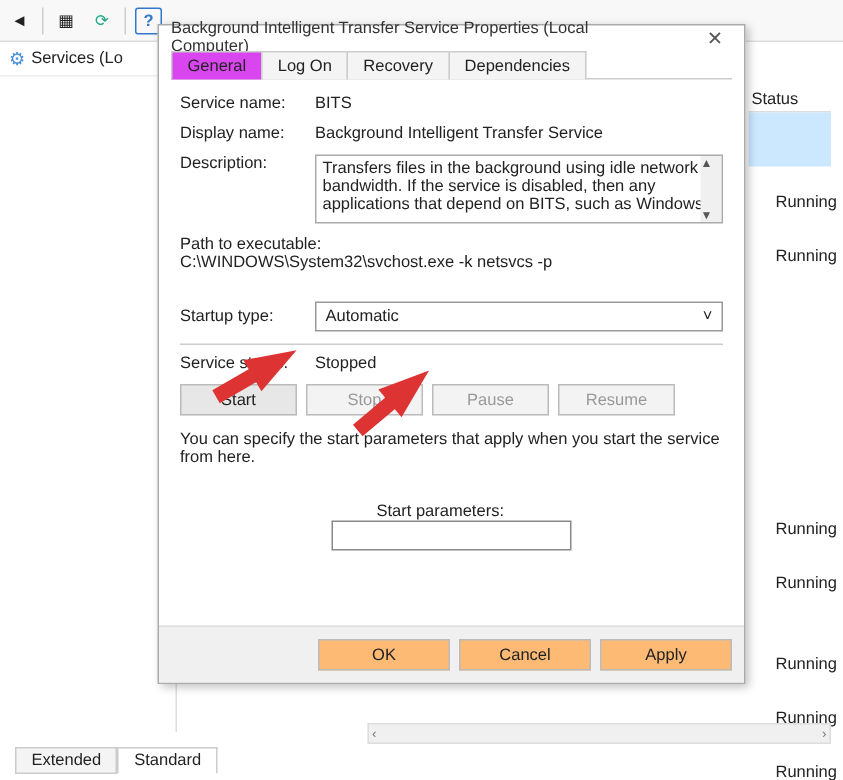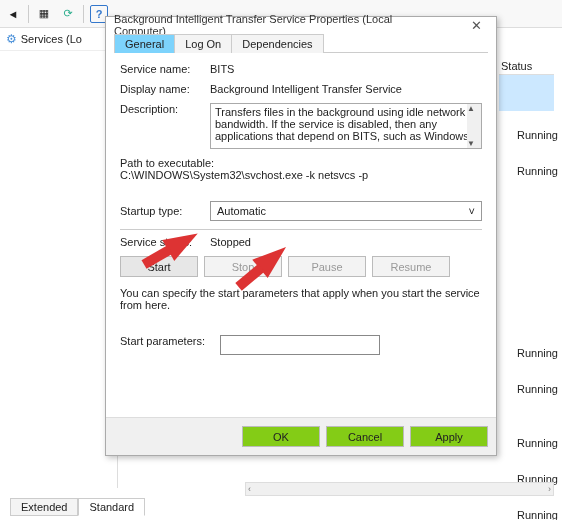--- a/index.html
+++ b/index.html
@@ -73,21 +73,21 @@
     }
     .tab {
       padding:3px 10px;
       border:1px solid #ccc;
       border-bottom:none;
       background:#f4f4f4;
       margin-right:-1px;
       position:relative;
       top:1px;
     }
-    .tab.active { background:#7dd3fc; }
+    .tab.active { background:#d946ef; }
     .dlgbody { padding:10px 14px 6px; font-size:11px; }
     .row { display:flex; margin-bottom:8px; align-items:flex-start; }
     .row label { width:90px; flex-shrink:0; }
     .desc-box {
       flex:1;
       border:1px solid #aaa;
       height:46px;
       padding:2px 4px;
       overflow:hidden;
       position:relative;
@@ -127,21 +127,21 @@
       font-size:11px;
     }
     .dlgfooter {
       position:absolute;
       bottom:0; left:0; right:0;
       background:#f0f0f0;
       padding:8px;
       display:flex;justify-content:flex-end;gap:6px;
       border-top:1px solid #ddd;
     }
-    .dlgfooter .btn { width:78px; background:#84cc16; }
+    .dlgfooter .btn { width:88px; background:#fdba74; }
     
     .arrow {
       position:absolute; width:0; height:0;
       border-top:12px solid transparent;
       border-bottom:12px solid transparent;
       border-left:34px solid #d33;
     }
     .arrow.tail::after {
       content:'';
       position:absolute;
@@ -234,20 +234,21 @@
 </div>
 
 <div class="dialog">
   <div class="titlebar">
     <span>Background Intelligent Transfer Service Properties (Local Computer)</span>
     <span class="closebtn">✕</span>
   </div>
   <div class="tabs">
     <div class="tab active">General</div>
     <div class="tab">Log On</div>
+    <div class="tab">Recovery</div>
     <div class="tab">Dependencies</div>
   </div>
   <div class="dlgbody">
     <div class="row">
       <label>Service name:</label>
       <span>BITS</span>
     </div>
     <div class="row">
       <label>Display name:</label>
       <span>Background Intelligent Transfer Service</span>
@@ -278,21 +279,21 @@
       <label>Service status:</label>
       <span>Stopped</span>
     </div>
     <div class="btnrow">
       <div class="btn active">Start</div>
       <div class="btn disabled">Stop</div>
       <div class="btn disabled">Pause</div>
       <div class="btn disabled">Resume</div>
     </div>
     <div style="margin-bottom:24px;">You can specify the start parameters that apply when you start the service from here.</div>
-    <div class="row startparam" style="">
+    <div class="row startparam" style="align-items:center;flex-direction:column;">
       <label style="width:100px;">Start parameters:</label>
       <input type="text" style="">
     </div>
   </div>
   <div class="dlgfooter">
     <div class="btn">OK</div>
     <div class="btn">Cancel</div>
     <div class="btn">Apply</div>
   </div>
 </div>

